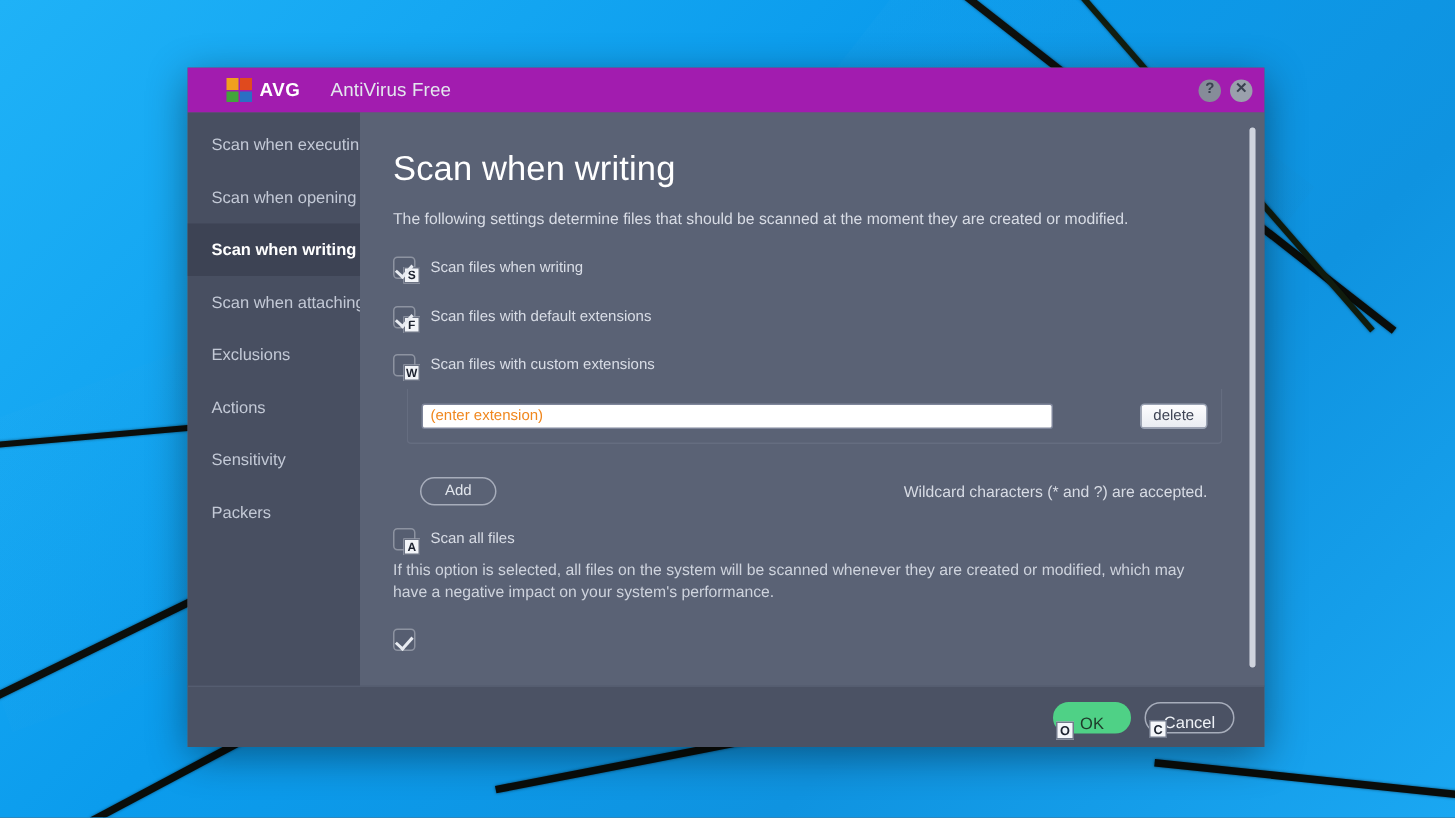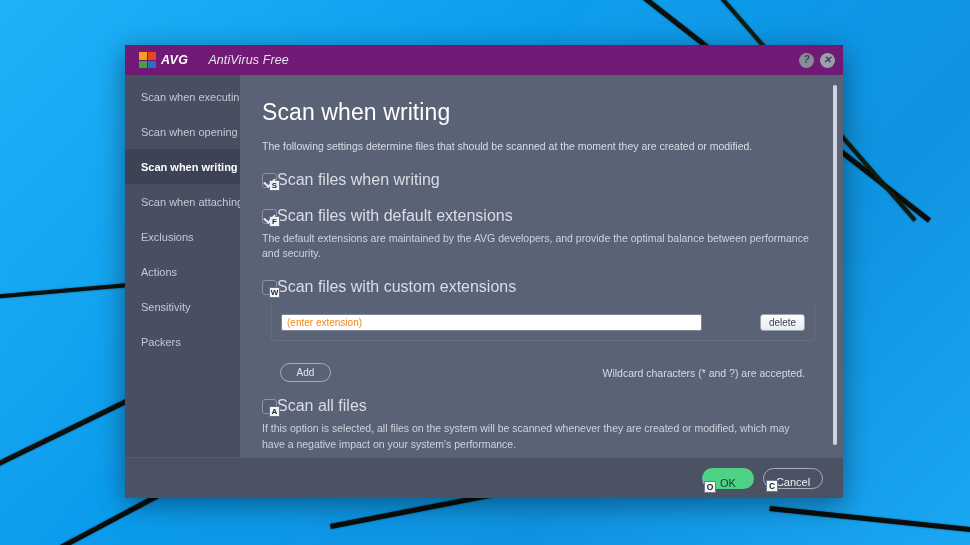--- a/index.html
+++ b/index.html
@@ -38,26 +38,25 @@
     width: 718px; height: 453px;
     background: #5a6275;
     box-shadow: 0 6px 26px rgba(0,0,0,.42);
     display: flex; flex-direction: column;
     overflow: hidden;
   }
 
   
   #titlebar {
     height: 30px;
-    background: #701a75;
+    background: #a21caf;
     display: flex; align-items: center;
-    padding: 0 8px 0 14px;
+    padding: 0 8px 0 26px;
     flex: 0 0 30px;
     position: relative;
-    font-style: italic;
   }
   #logo { display: flex; align-items: center; gap: 5px; }
   .logo-mark {
     width: 17px; height: 16px;
     display: grid;
     grid-template-columns: 1fr 1fr;
     grid-template-rows: 1fr 1fr;
     gap: 1px;
     flex: 0 0 auto;
   }
@@ -134,21 +133,22 @@
   }
 
   
   .chk-row {
     display: flex; align-items: center;
     margin-bottom: 0;
     cursor: pointer;
   }
   .chk-row .chk-label {
     color: #d9dde6;
-    font-size: 16px;
+    font-size: 10px;
+    margin-left: 10px;
     white-space: nowrap;
   }
   .chk {
     position: relative;
     width: 15px; height: 15px;
     flex: 0 0 15px;
     border: 1px solid #8d93a1;
     border-radius: 3px;
     background: #565e71;
   }
@@ -376,21 +376,20 @@
         </span>
         <span class="chk-label">Scan files when writing</span>
       </div>
 
       <div class="chk-row r2">
         <span class="chk checked">
           <span class="acc-badge">F</span>
         </span>
         <span class="chk-label">Scan files with default extensions</span>
       </div>
-      <p class="help-text gap-sm">The default extensions are maintained by the AVG developers, and provide the optimal balance between performance and security.</p>
 
       <div class="chk-row gap-md">
         <span class="chk">
           <span class="acc-badge">W</span>
         </span>
         <span class="chk-label">Scan files with custom extensions</span>
       </div>
 
       <div id="ext-group">
         <div id="ext-row">

